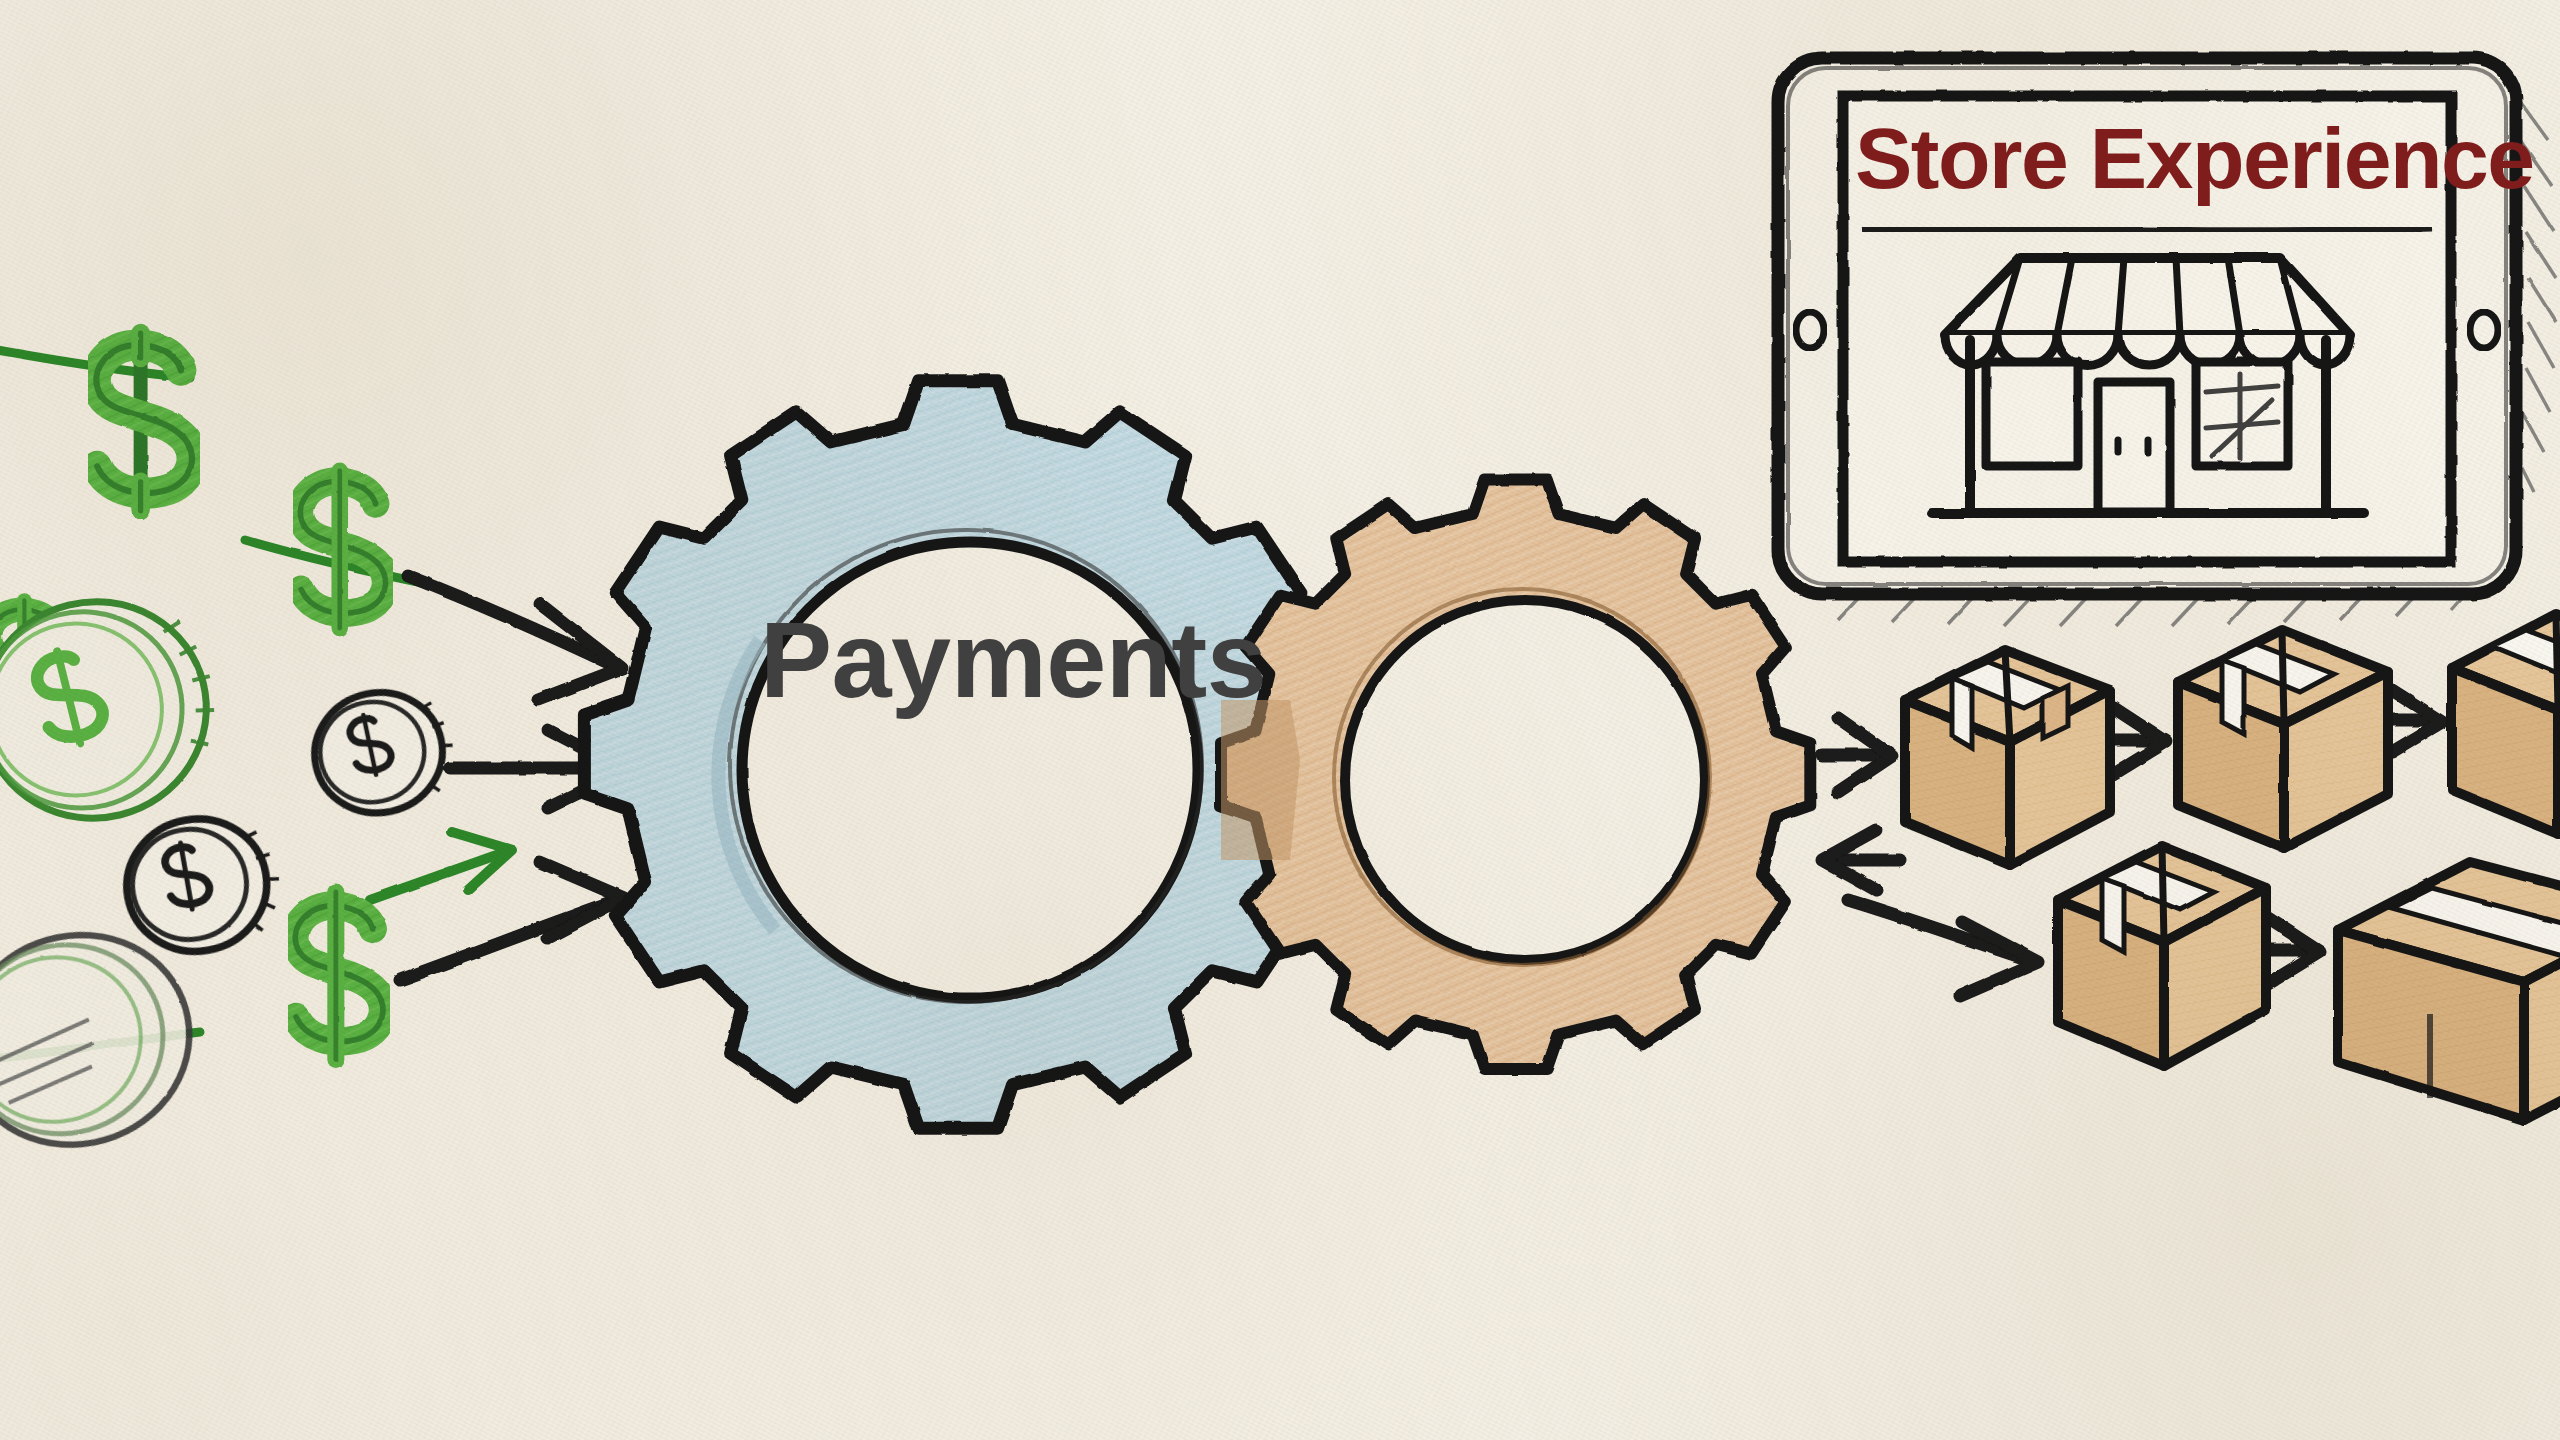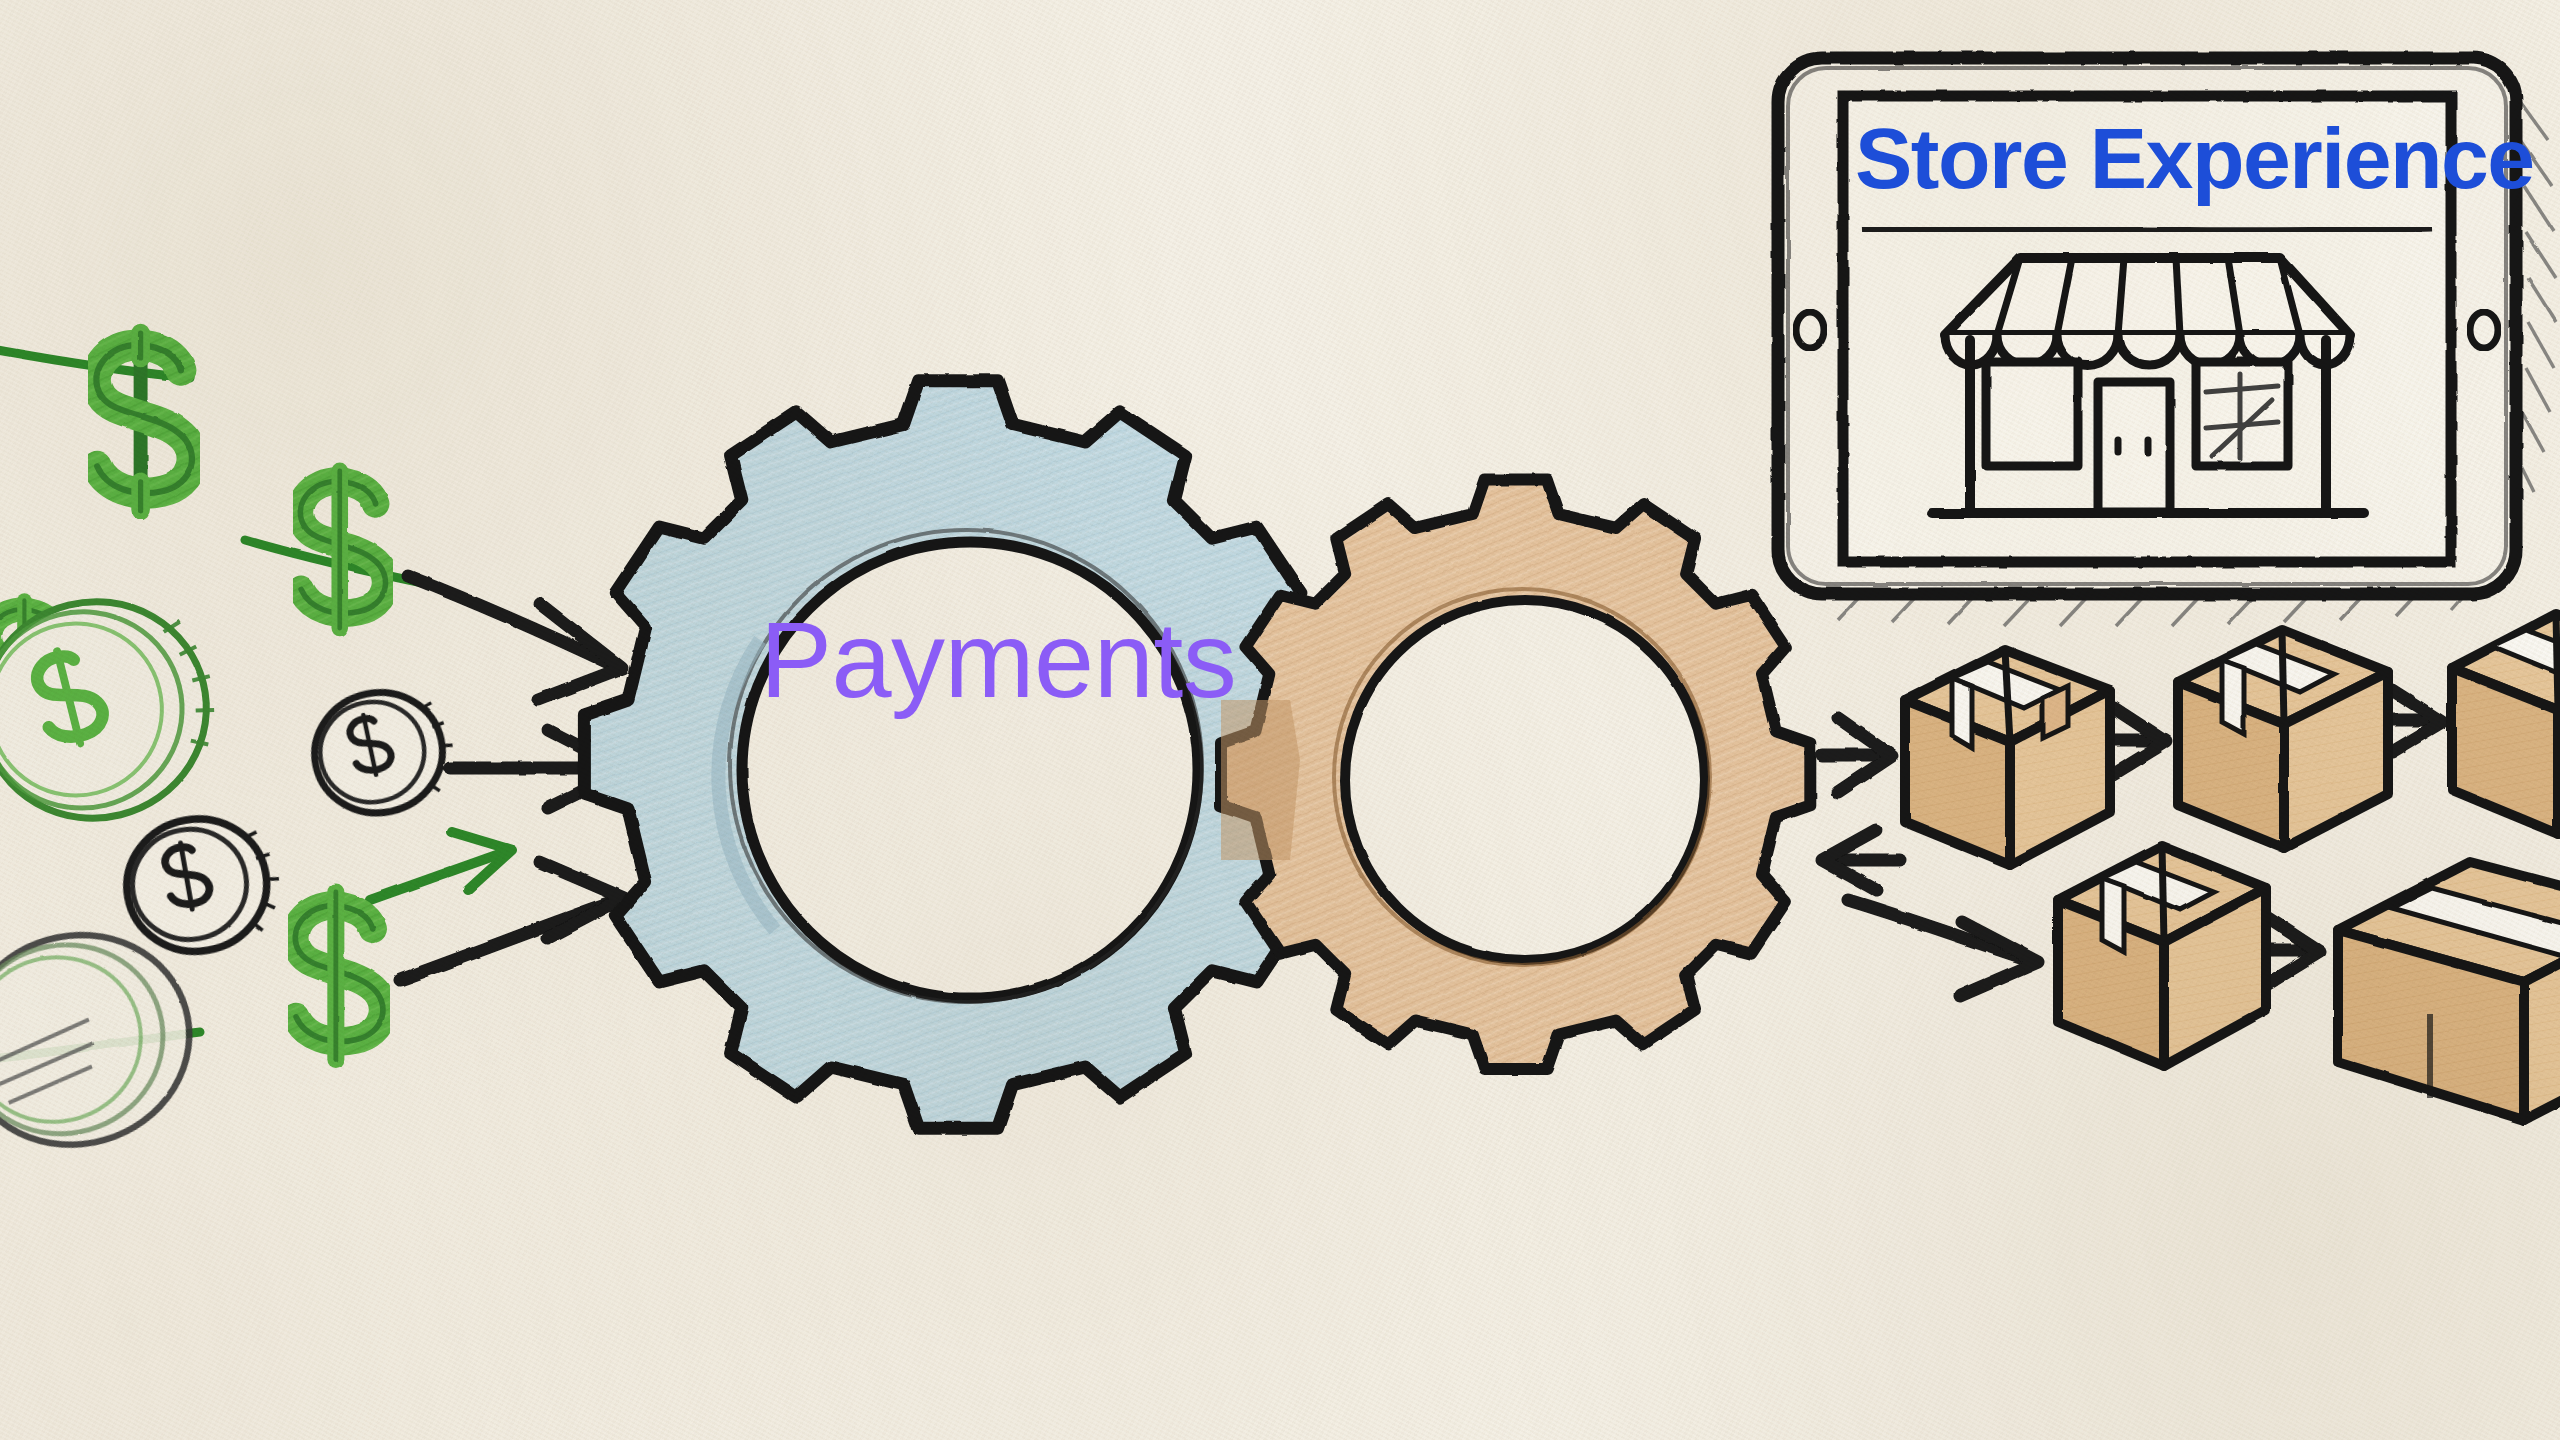--- a/index.html
+++ b/index.html
@@ -31,39 +31,39 @@
       repeating-linear-gradient(117deg, rgba(255,255,255,0.0) 0px, rgba(255,255,255,0.0) 3px, rgba(205,194,173,0.07) 3px, rgba(205,194,173,0.07) 6px);
     mix-blend-mode: multiply;
     opacity: 0.85;
   }
   .layer { position: absolute; inset: 0; }
   svg.layer { width: 2560px; height: 1440px; display: block; }
 
   .gear-label {
     position: absolute;
     text-align: center;
-    font-weight: 400;
-    color: #8b5cf6;
+    font-weight: 700;
+    color: #404040;
     letter-spacing: -0.5px;
     white-space: nowrap;
     user-select: none;
   }
   #payments-label {
     left: 760px; top: 600px; width: 460px;
     font-size: 108px; line-height: 120px;
   }
   #shipping-label {
     left: 1330px; top: 625px; width: 400px;
     font-size: 95px; line-height: 106px;
   }
   #tablet-title {
     position: absolute;
     left: 1855px; top: 110px; width: 600px;
     font-size: 86px; line-height: 96px;
-    font-weight: 700; color: #1d4ed8;
+    font-weight: 700; color: #7f1d1d;
     letter-spacing: -1.5px;
     white-space: nowrap;
     user-select: none;
   }
 </style>
 </head>
 <body>
 
 <div id="stage">
 

